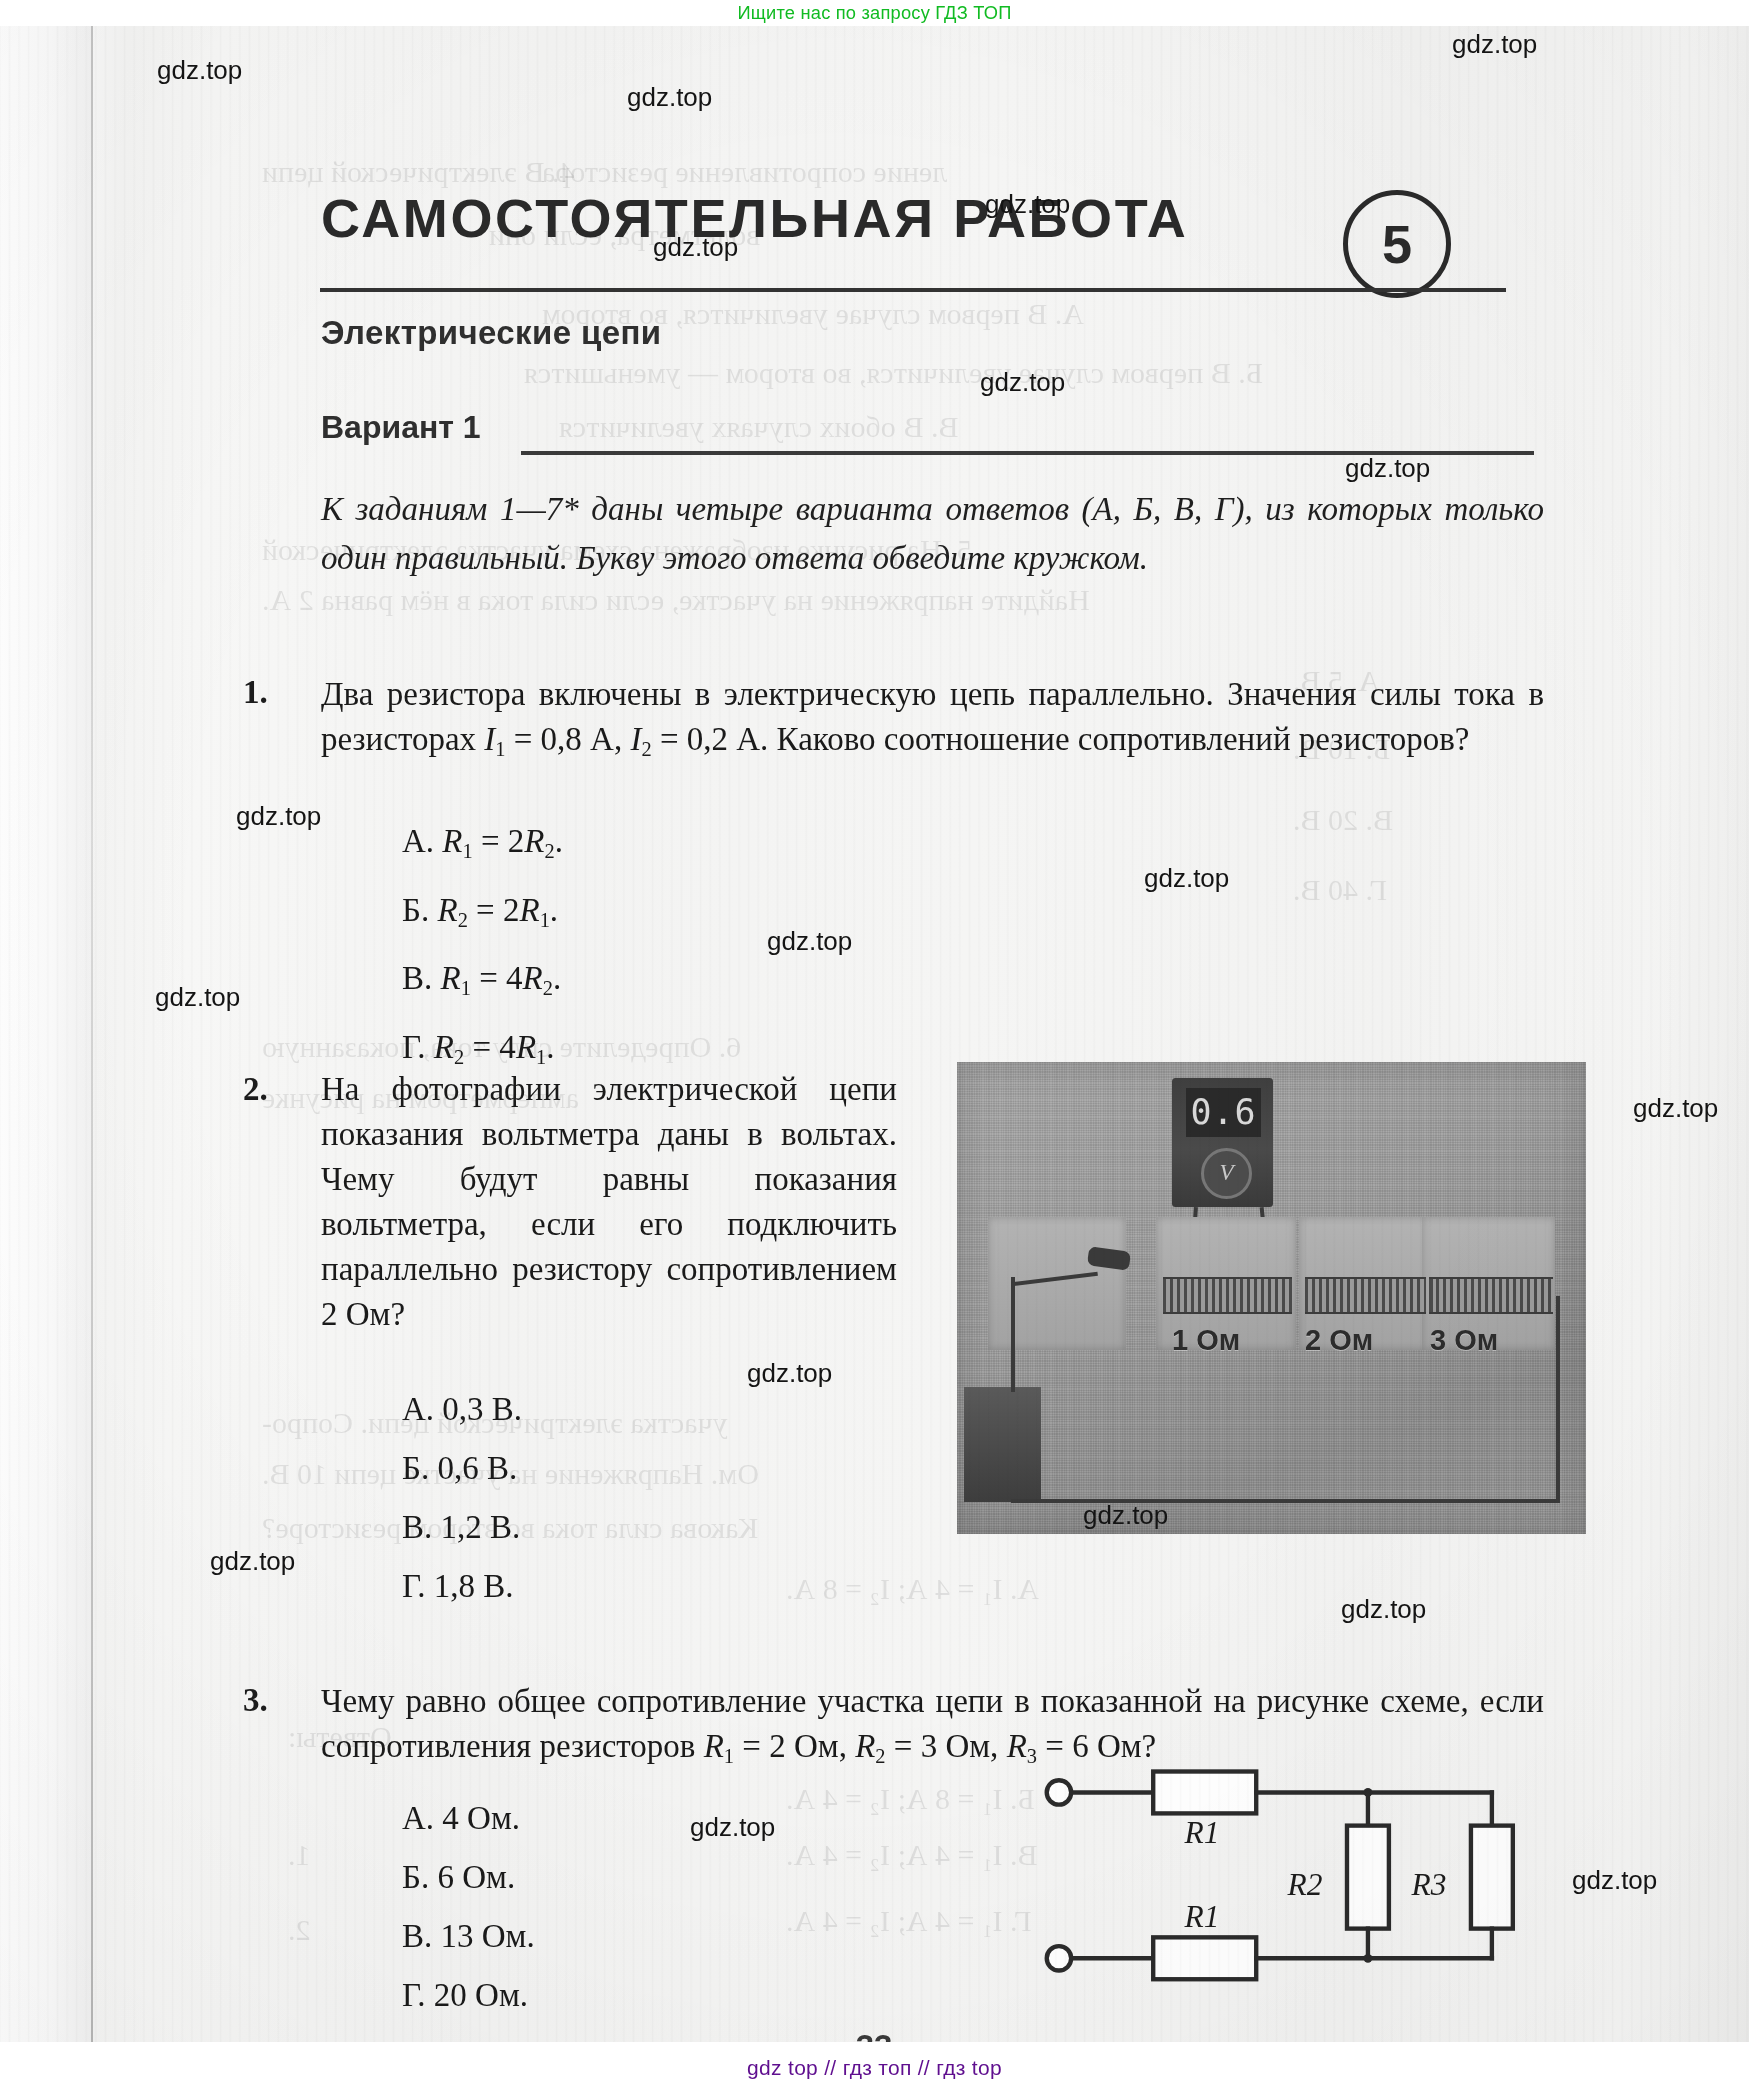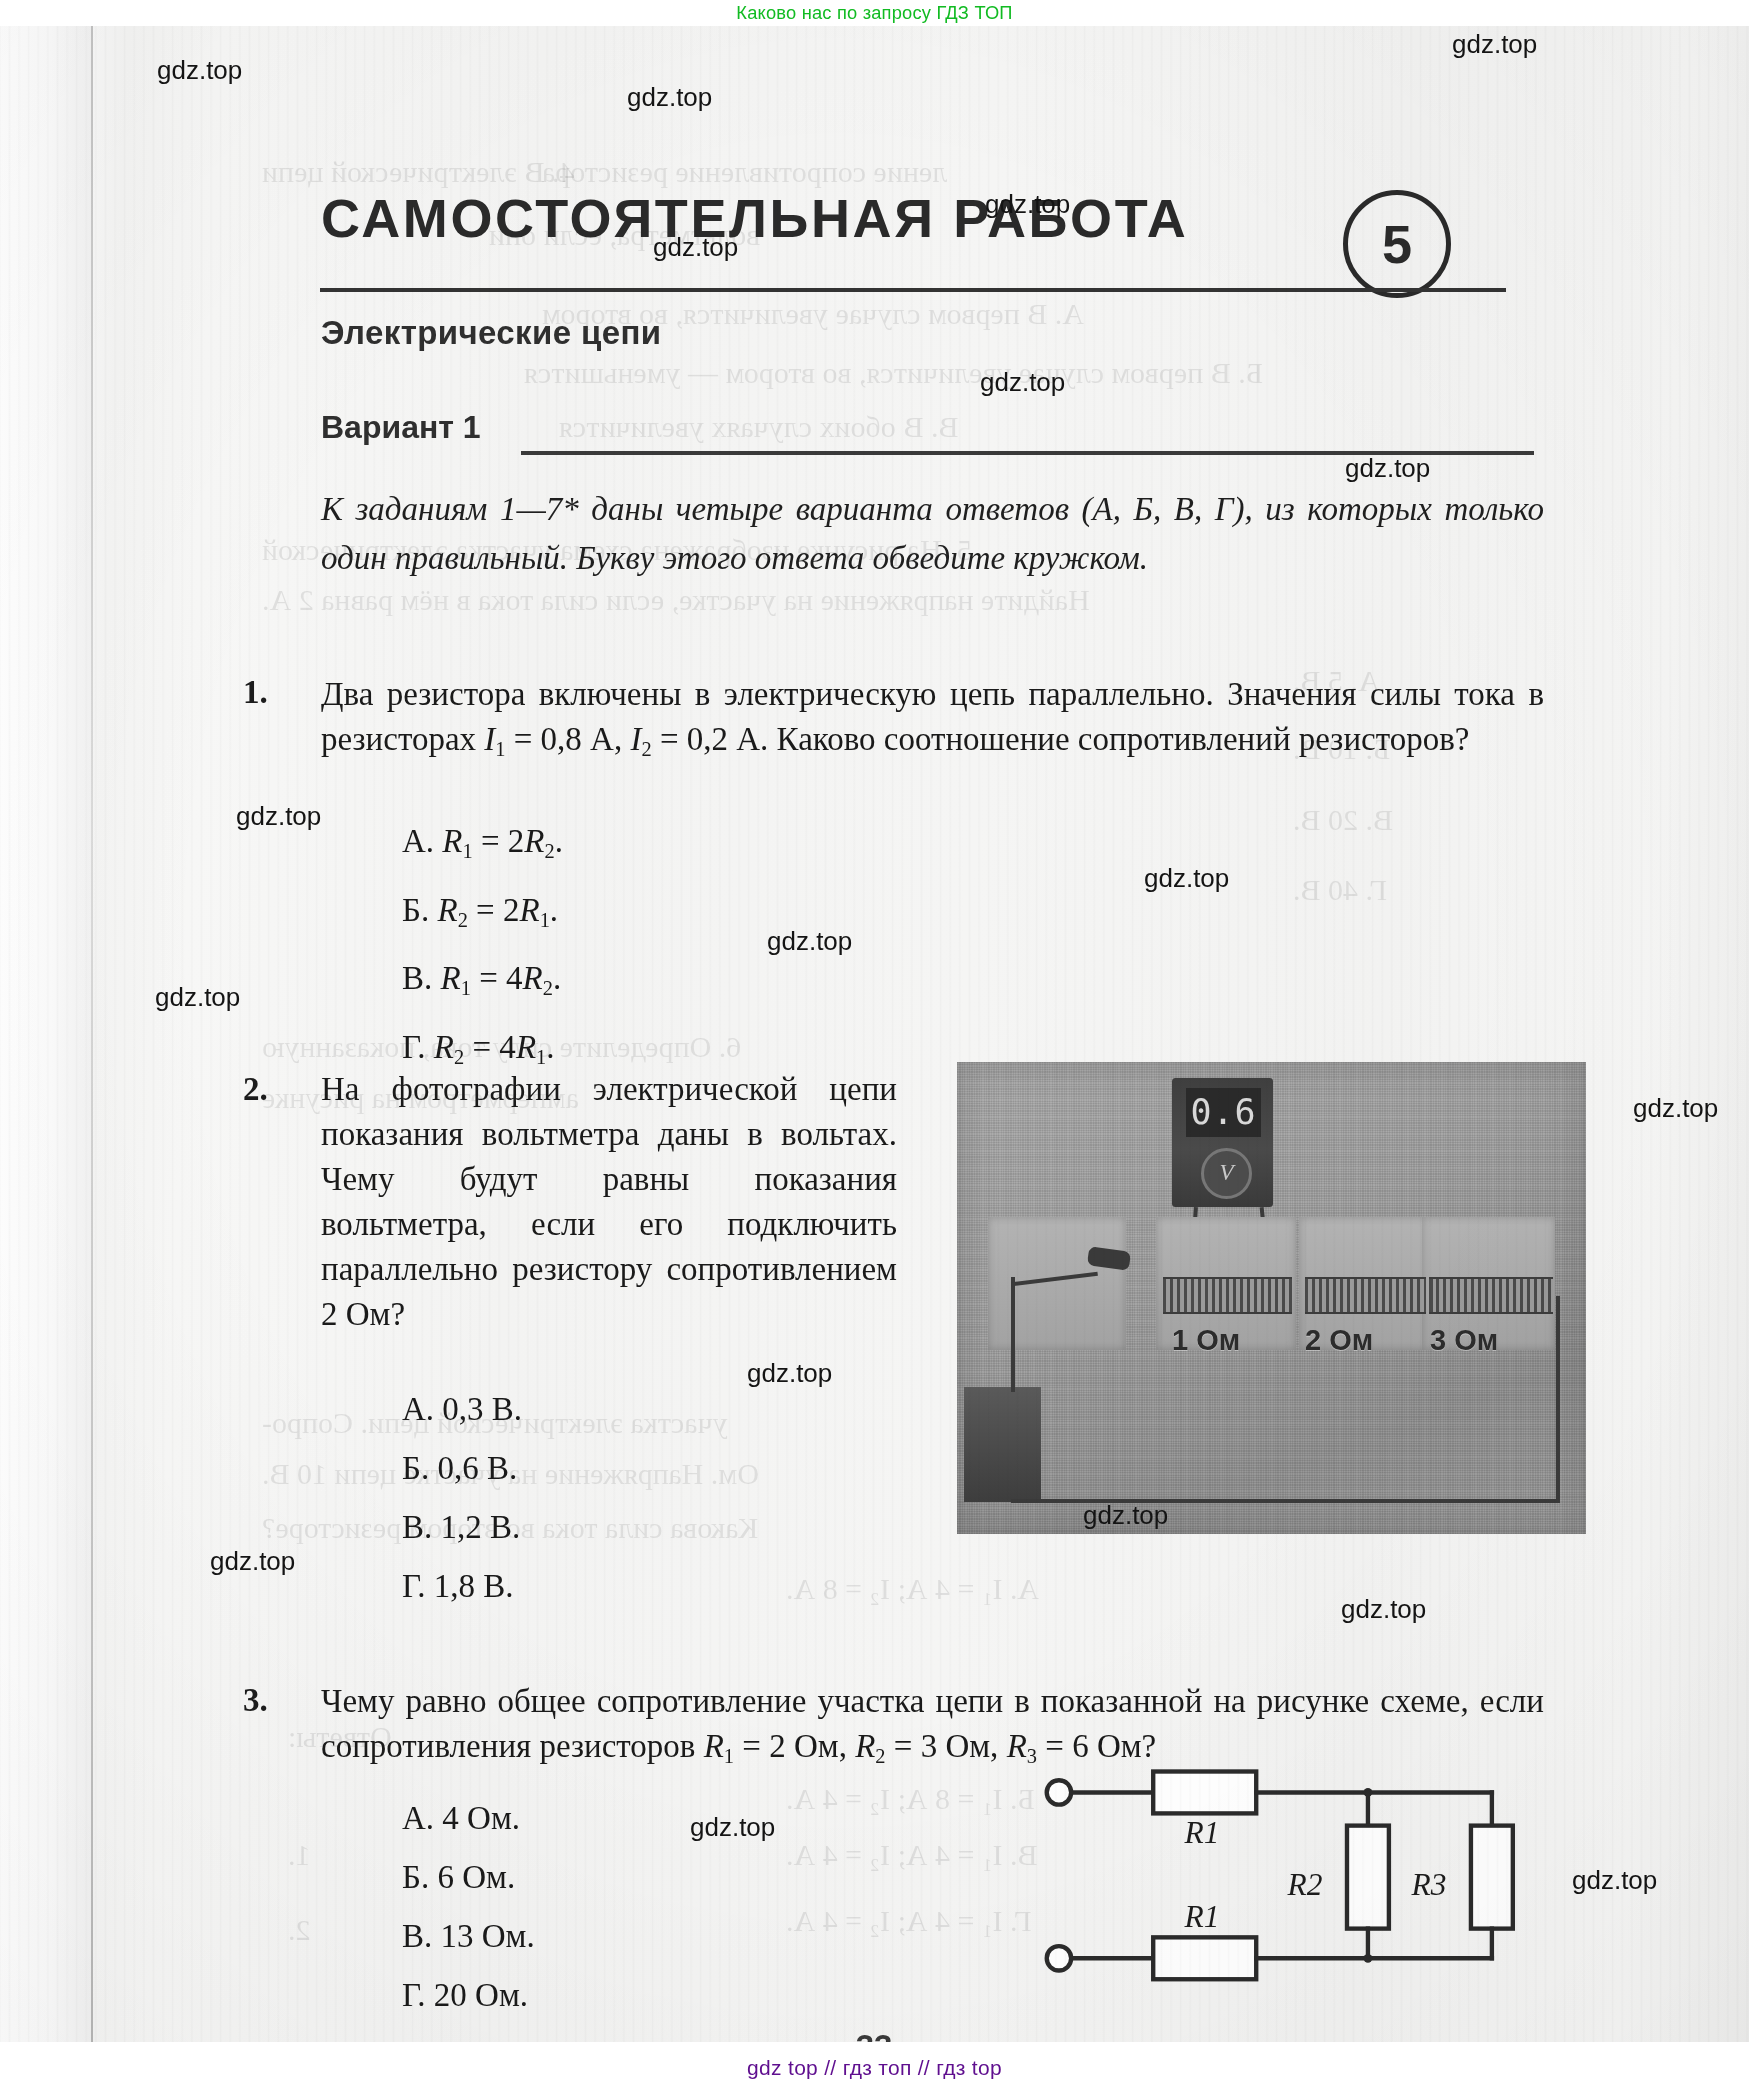--- a/index.html
+++ b/index.html
@@ -180,21 +180,21 @@
   }
   .pagenum{
     position:absolute;left:874px;top:2002px;transform:translateX(-50%);
     font-family:"Liberation Sans", sans-serif;font-size:33px;font-weight:bold;color:#3a3a3a;
   }
 </style>
 </head>
 <body>
 
 <div class="banner-top">
-  <span>Каково нас по запросу ГДЗ ТОП</span>
+  <span>Ищите нас по запросу ГДЗ ТОП</span>
 </div>
 
 <div class="sheet">
 
   <div class="gutter-shade"></div>
   <div class="gutter"></div>
 
   <div id="bleed-layer">
       <div class="bleed" style="left: 262px; top: 129px; font-size: 30px;">4. В электрической цепи</div>
       <div class="bleed" style="left: 542px; top: 129px; font-size: 30px;">ление сопротивление резистора</div>

